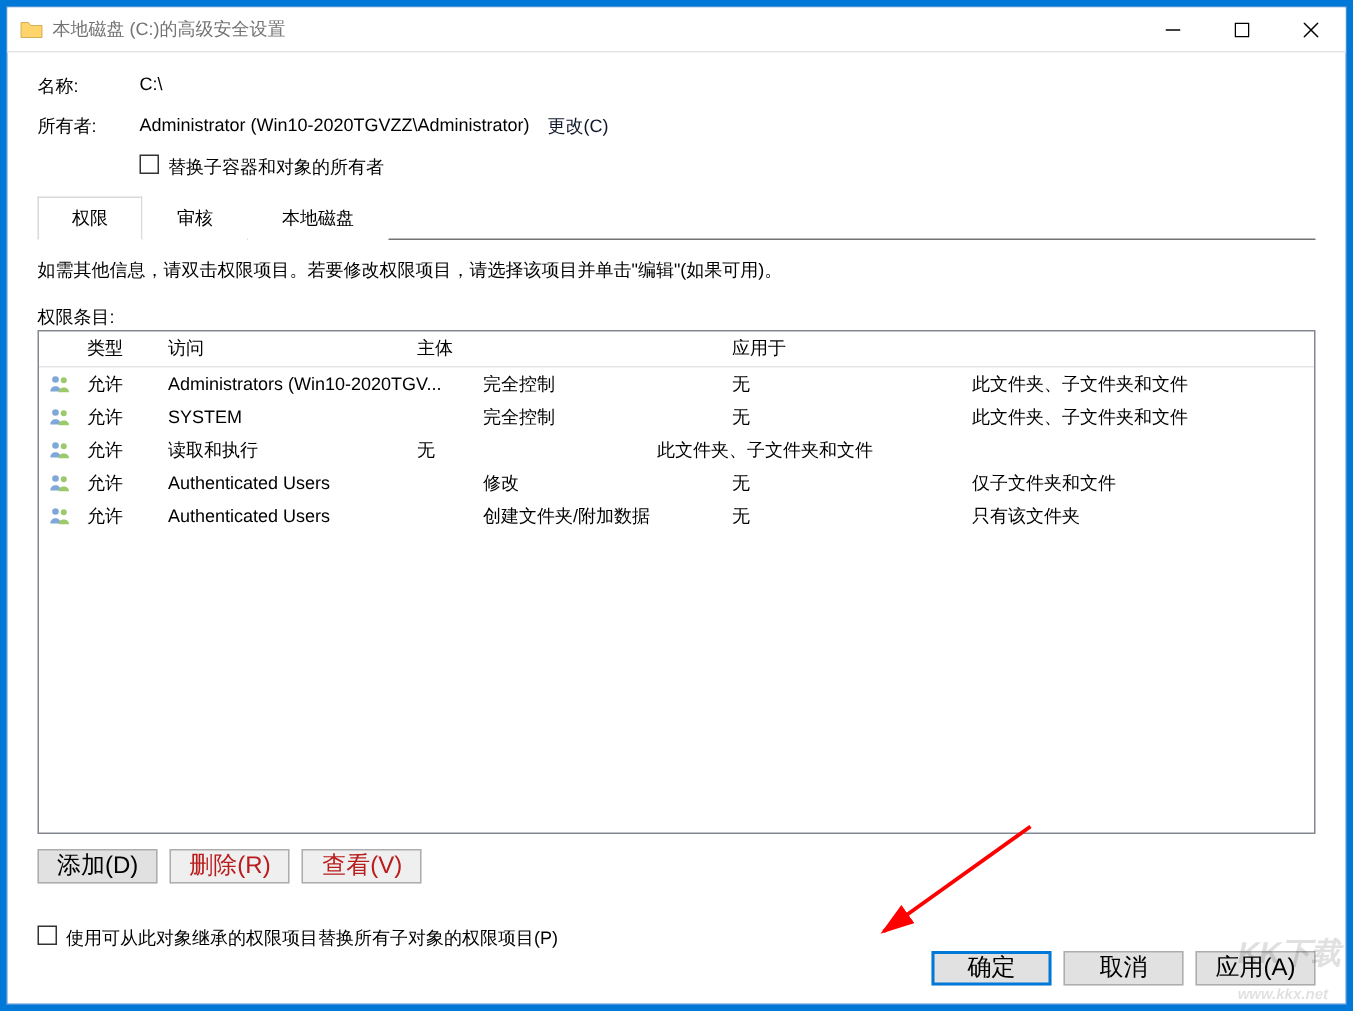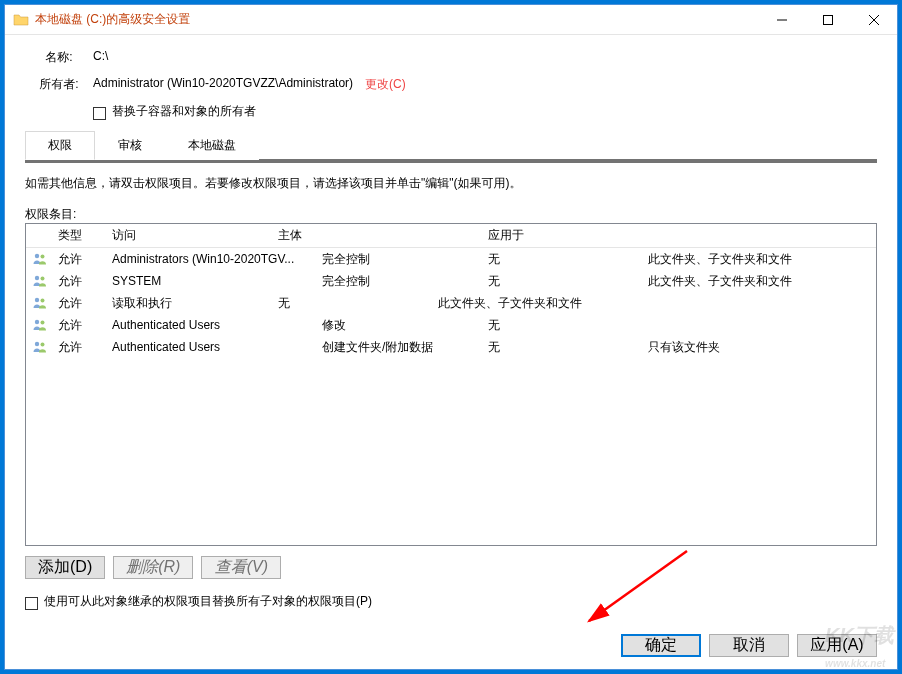--- a/index.html
+++ b/index.html
@@ -33,21 +33,21 @@
 .titlebar .icon {
   width: 16px;
   height: 16px;
   margin: 0 6px 0 8px;
   display: flex;
   align-items: center;
   justify-content: center;
 }
 .titlebar .title {
   flex: 1;
-  color: #c2410c;
+  color: #737373;
   font-size: 12px;
 }
 .winbtns { display: flex; height: 100%; }
 .winbtn {
   width: 46px;
   height: 100%;
   display: flex;
   align-items: center;
   justify-content: center;
   cursor: pointer;
@@ -60,40 +60,39 @@
   position: relative;
 }
 .fieldrow {
   display: flex;
   margin-bottom: 10px;
   align-items: flex-start;
 }
 .fieldrow .lbl {
   width: 68px;
   color: #000;
-  text-align: center;
 }
 .fieldrow .val { color: #000; }
-.link { color: #ef4444; cursor: pointer; margin-left: 12px; }
+.link { color: #0f172a; cursor: pointer; margin-left: 12px; }
 .chkrow {
   display: flex;
-  align-items: flex-end;
+  align-items: flex-start;
   margin-left: 68px;
   margin-bottom: 10px;
 }
 .chk {
   width: 13px;
   height: 13px;
   border: 1px solid #333;
   margin-right: 6px;
   display: inline-block;
 }
 .tabs {
   display: flex;
-  border-bottom: 4px solid #737373;
+  border-bottom: 1px solid #737373;
   margin-bottom: 12px;
 }
 .tab {
   padding: 5px 22px;
   border: 1px solid transparent;
   border-bottom: none;
   cursor: pointer;
   position: relative;
   top: 1px;
   background: #fff;
@@ -153,38 +152,37 @@
   border: 1px solid #adadad;
   background: #e1e1e1;
   display: flex;
   align-items: center;
   justify-content: center;
   cursor: pointer;
   font-size: 16px;
   padding: 0 12px;
 }
 .btn.disabled {
-  color: #737373;
+  color: #b91c1c;
   background: #efefef;
   cursor: default;
-  font-style: italic;
 }
 .btn.default {
   border: 2px solid #0078d7;
 }
 .replace-row {
   display: flex;
-  align-items: flex-end;
-  margin-top: 14px;
+  align-items: flex-start;
+  margin-top: 28px;
 }
 .footer {
   display: flex;
   justify-content: flex-end;
   gap: 8px;
-  margin-top: 24px;
+  margin-top: 0;
 }
 .arrow {
   position: absolute;
   right: 200px;
   bottom: 36px;
   pointer-events: none;
 }
 .watermark {
   position: absolute;
   right: 8px;
@@ -314,20 +312,21 @@
                 <circle cx="5" cy="5" r="2.2" fill="#7fa8d9"></circle>
                 <path d="M1.5 13c0-2.2 1.6-3.5 3.5-3.5s3.5 1.3 3.5 3.5z" fill="#7fa8d9"></path>
                 <circle cx="10.5" cy="5.5" r="2" fill="#9bc96b"></circle>
                 <path d="M7 13.5c0-2 1.5-3.2 3.5-3.2s3.5 1.2 3.5 3.2z" fill="#9bc96b"></path>
               </svg>
             </span>
             <div class="col c-type">允许</div>
             <div class="col c-principal">Authenticated Users</div>
             <div class="col c-access">修改</div>
             <div class="col c-inherit">无</div>
+            <div class="col c-apply">仅子文件夹和文件</div>
           </div>
           <div class="row">
             <span class="usricon">
               <svg width="16" height="16" viewBox="0 0 16 16">
                 <circle cx="5" cy="5" r="2.2" fill="#7fa8d9"></circle>
                 <path d="M1.5 13c0-2.2 1.6-3.5 3.5-3.5s3.5 1.3 3.5 3.5z" fill="#7fa8d9"></path>
                 <circle cx="10.5" cy="5.5" r="2" fill="#9bc96b"></circle>
                 <path d="M7 13.5c0-2 1.5-3.2 3.5-3.2s3.5 1.2 3.5 3.2z" fill="#9bc96b"></path>
               </svg>
             </span>

